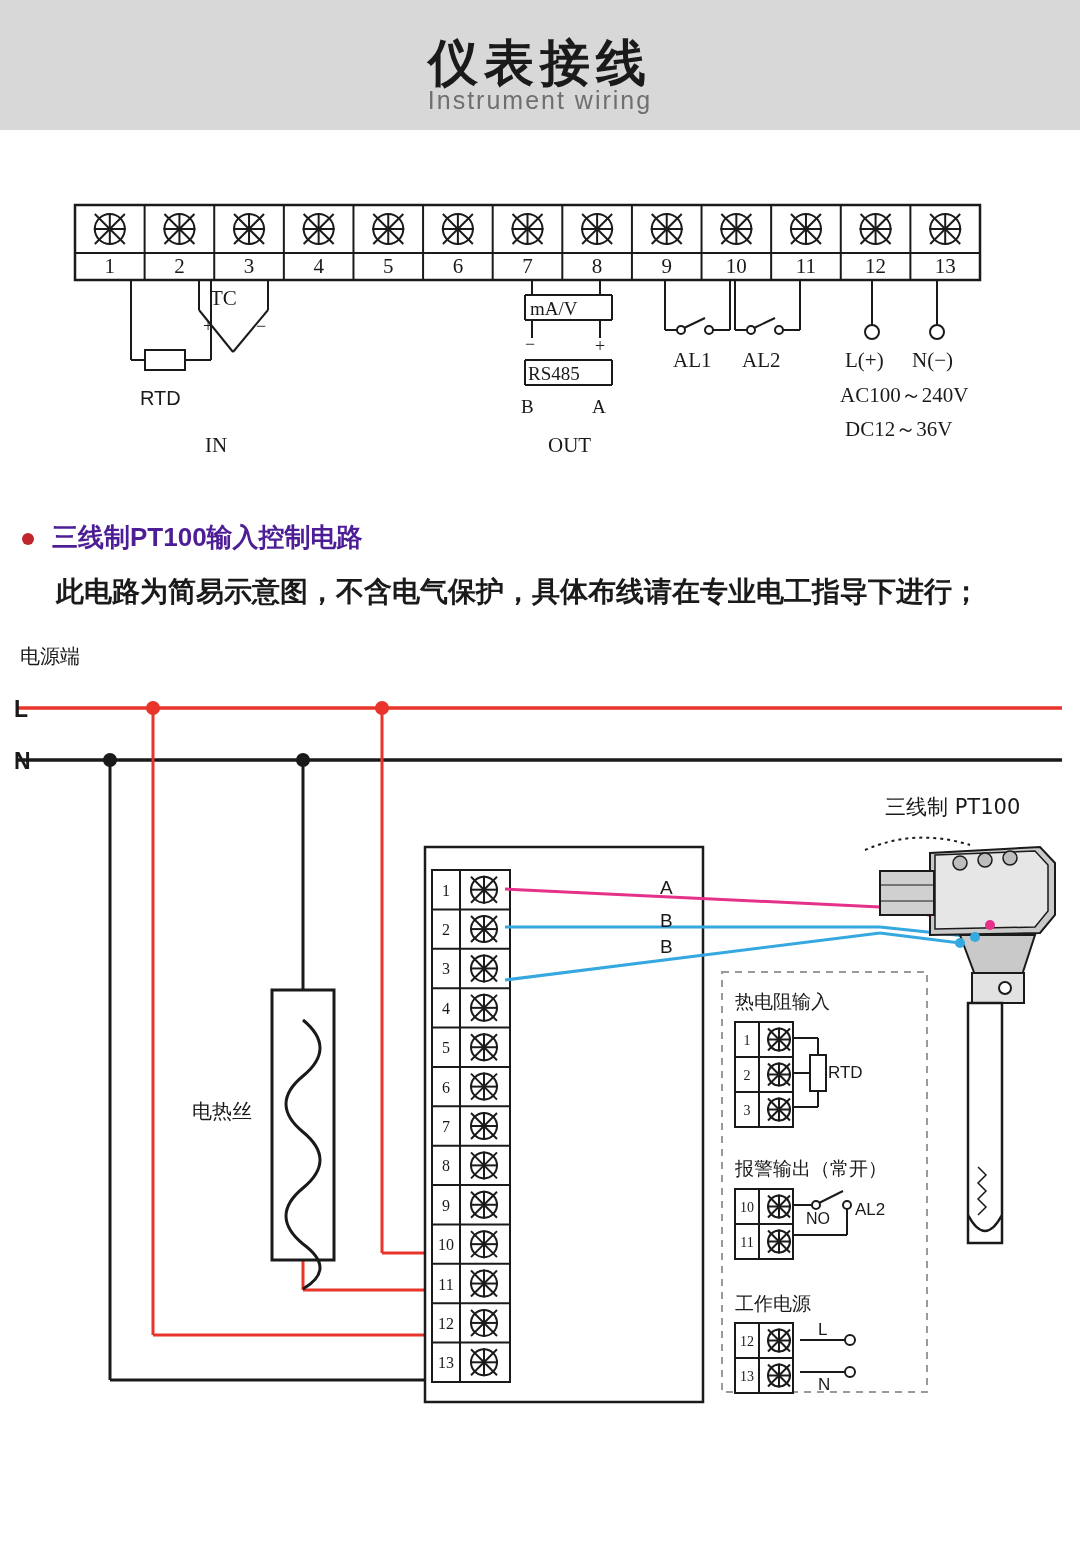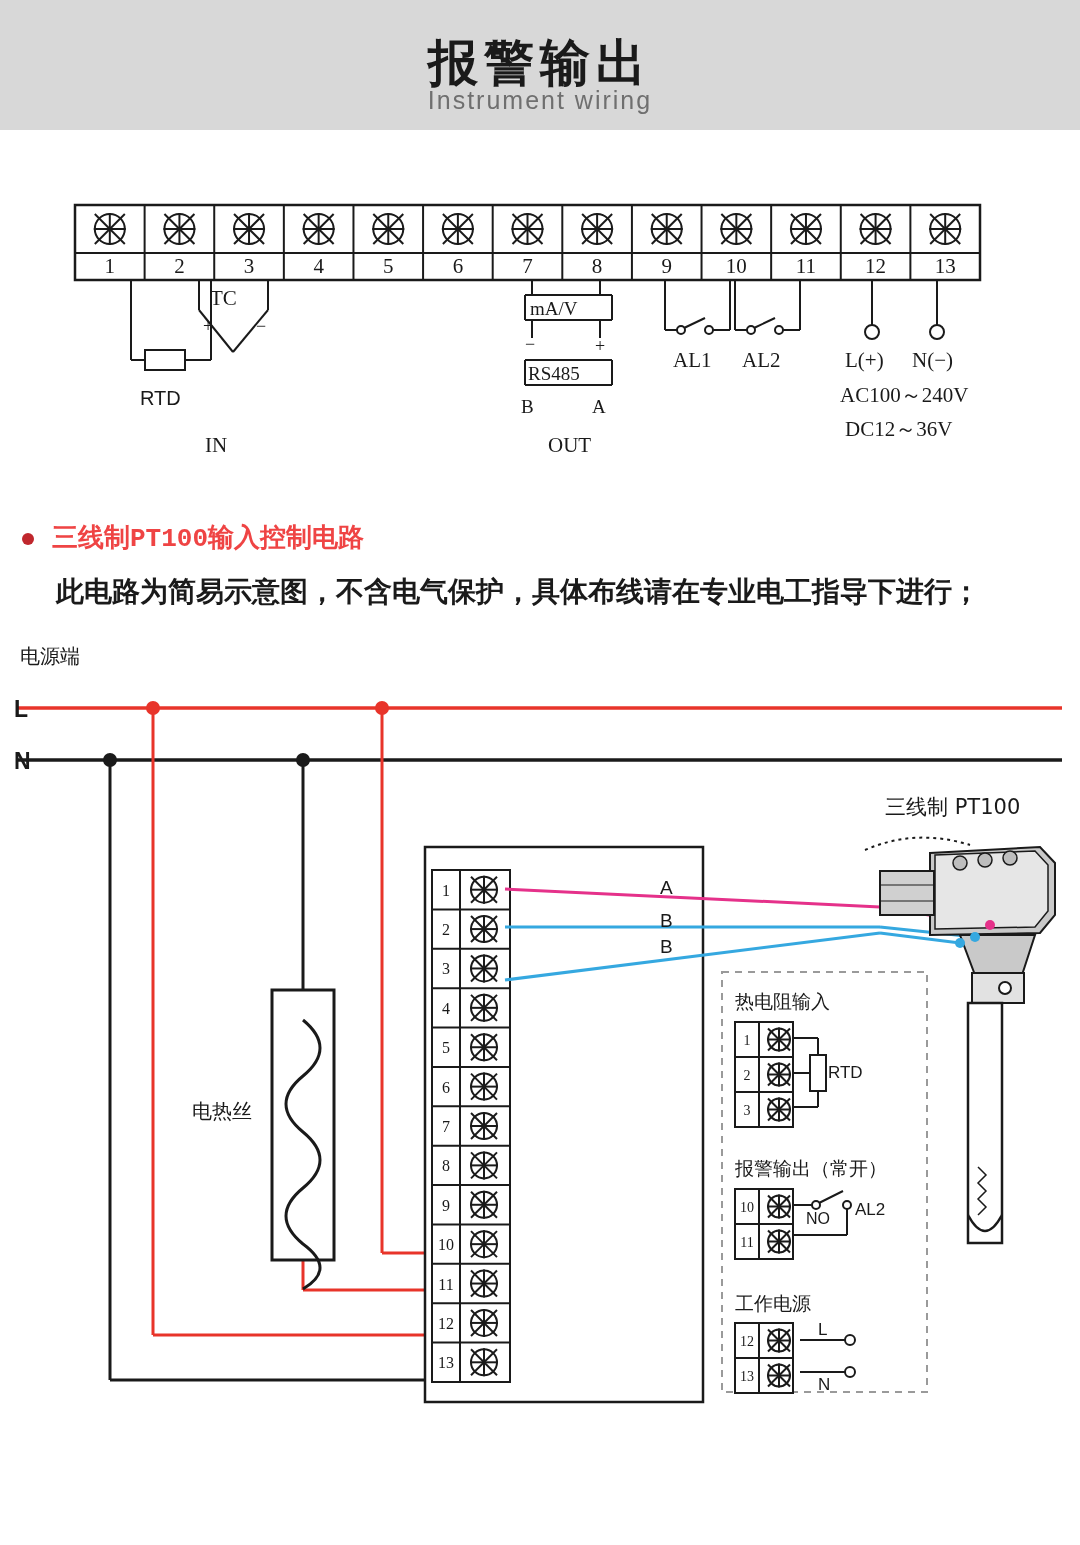--- a/index.html
+++ b/index.html
@@ -59,22 +59,22 @@
     height: 12px;
     border-radius: 50%;
     background: #c0272d;
   }
   .section-title {
     position: absolute;
     left: 52px;
     top: 520px;
     font-size: 26px;
     font-weight: bold;
-    color: #ef4444;
-    font-family: Liberation Mono, monospace;
+    color: #4c1d95;
+    font-family: Liberation Sans, sans-serif;
   }
   .section-sub {
     position: absolute;
     left: 56px;
     top: 573px;
     font-size: 28px;
     font-weight: bold;
     color: #1a1a1a;
     font-family: "DejaVu Sans", "Liberation Sans", sans-serif;
   }
@@ -94,21 +94,21 @@
     font-family: "DejaVu Sans", "Liberation Sans", sans-serif;
   }
   svg text.sans {
     font-family: "Liberation Sans", sans-serif;
   }
 </style>
 </head>
 <body>
 
 <div class="header-band"></div>
-<div class="header-title-cn">报警输出</div>
+<div class="header-title-cn">仪表接线</div>
 <div class="header-title-en">Instrument wiring</div>
 
 <svg class="diagram" x="0" y="0" width="1080" height="330" style="top:160px;left:0;">
 
   <rect x="75" y="45" width="905" height="75" fill="#ffffff" stroke="#1a1a1a" stroke-width="2.5"></rect>
 
   <g>
     <g id="screws"></g>
   </g>
 

